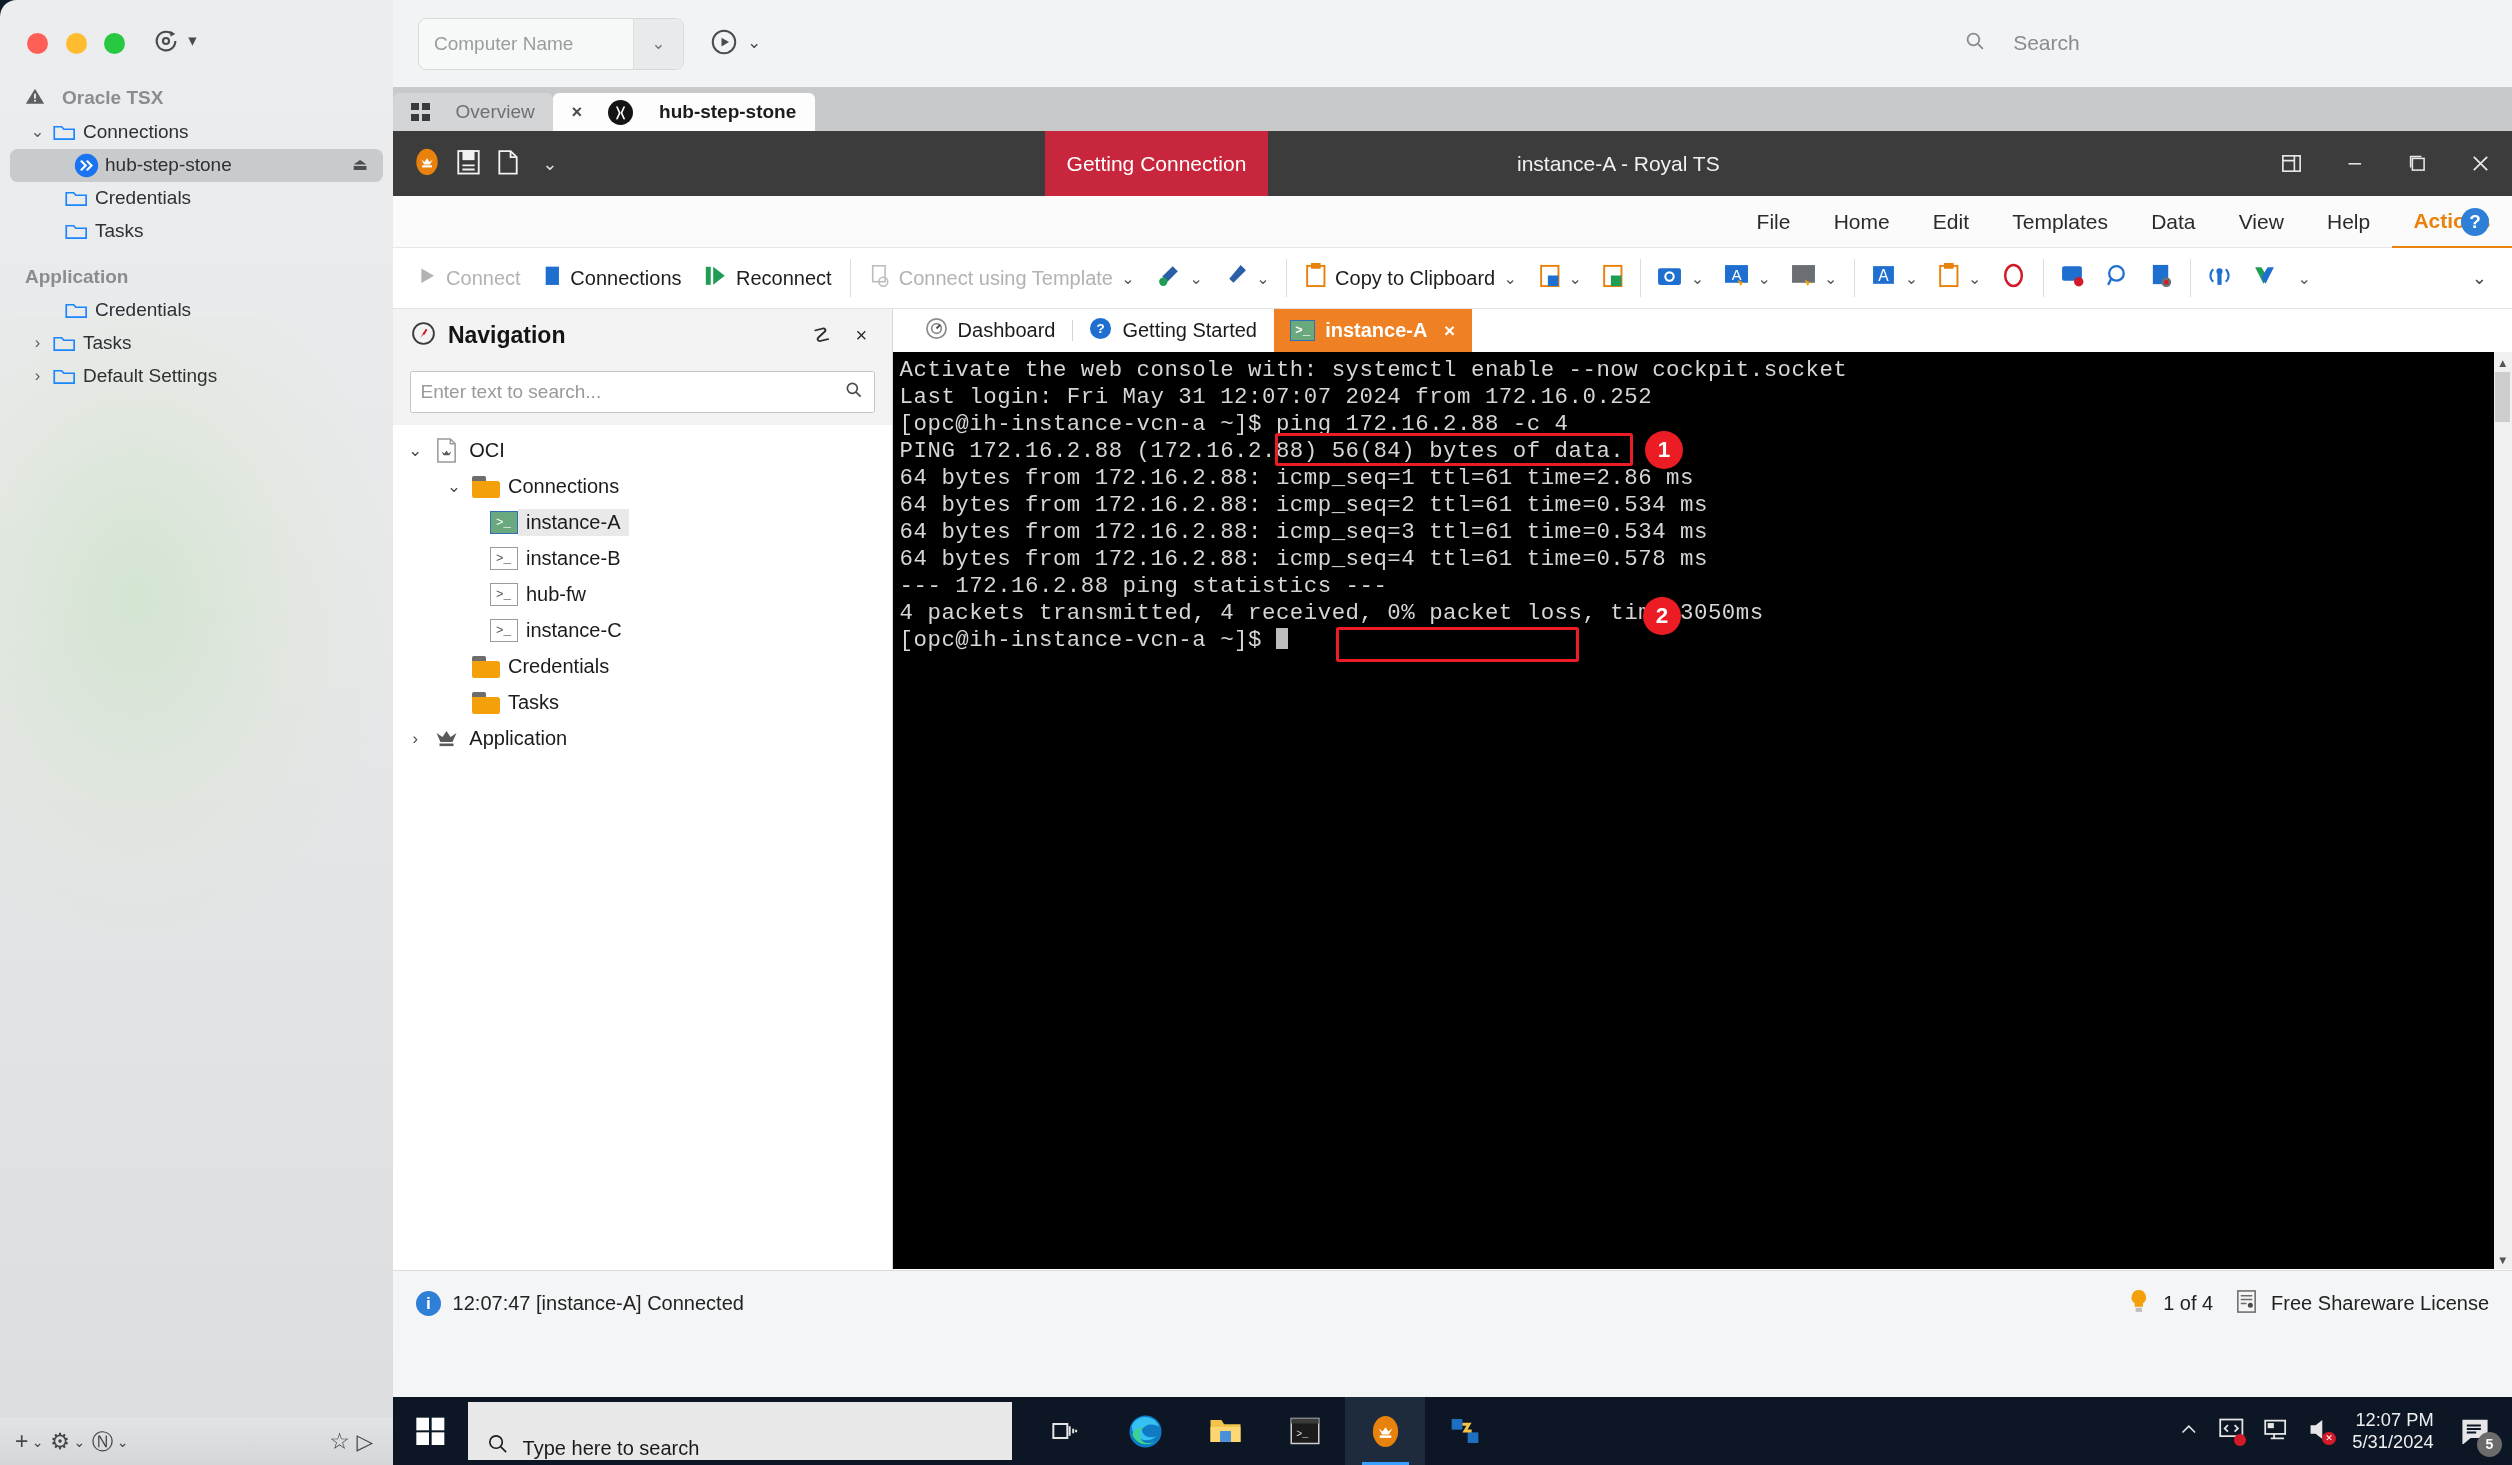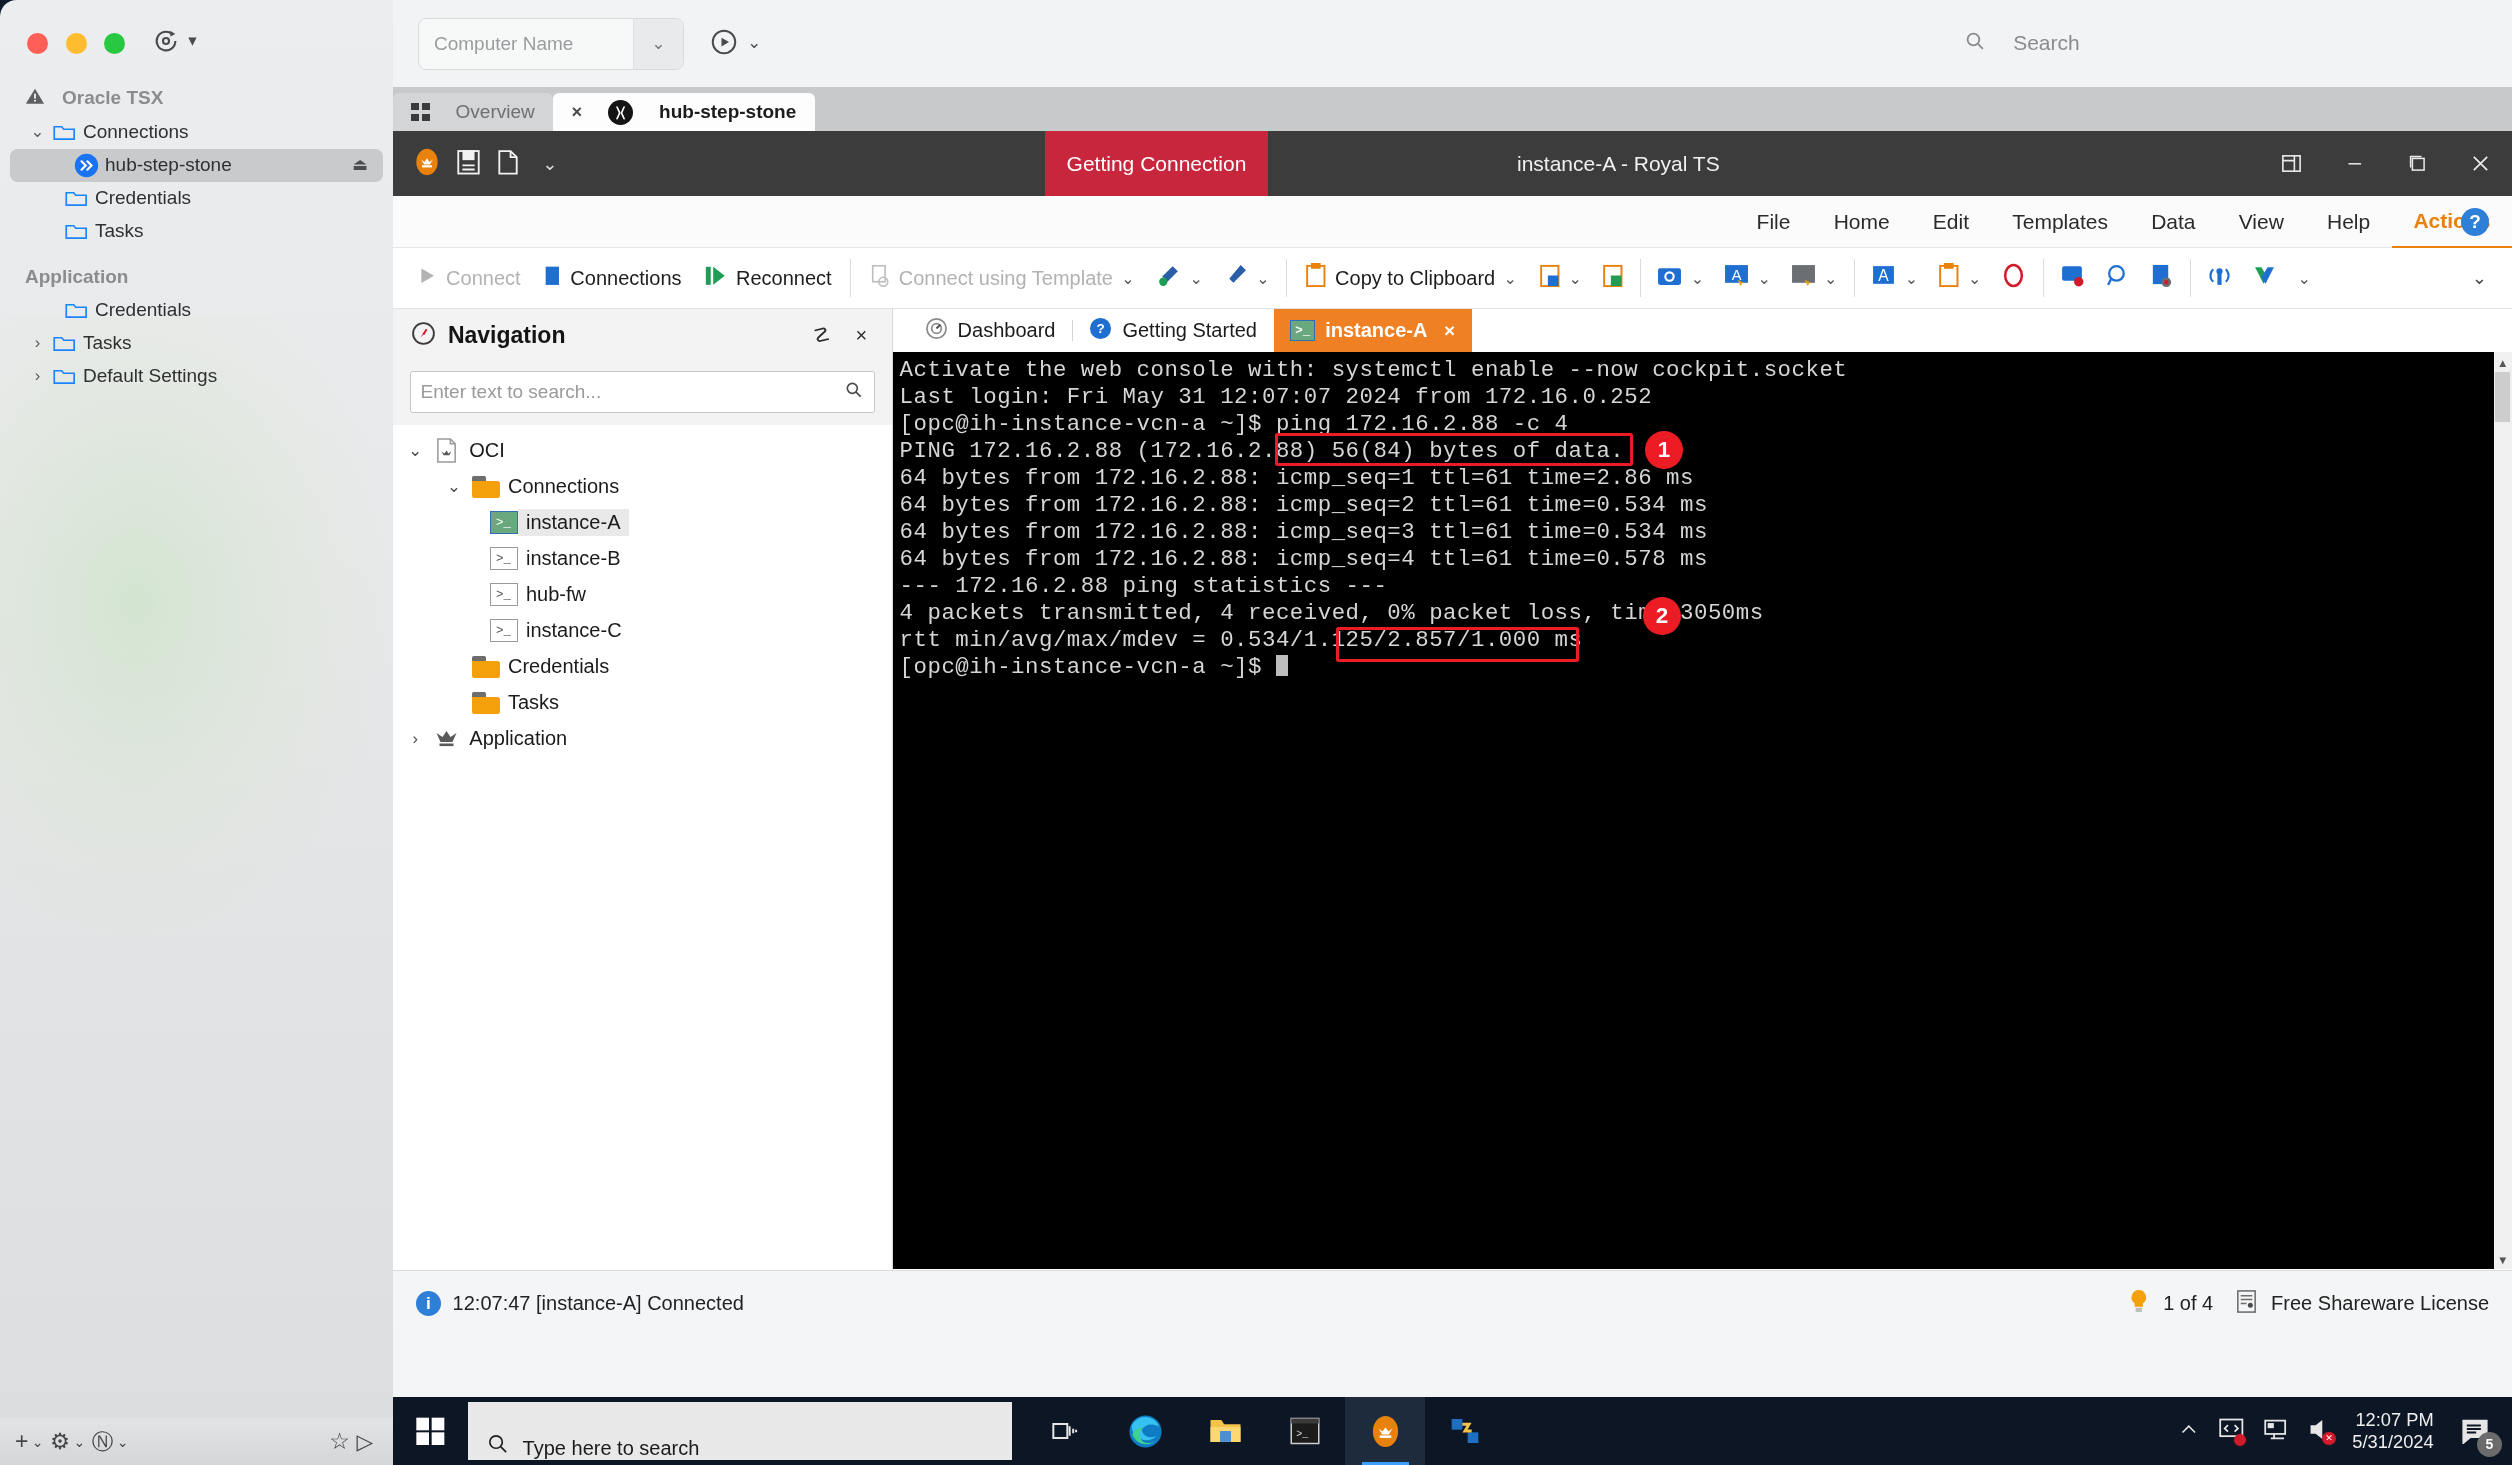--- a/index.html
+++ b/index.html
@@ -740,21 +740,20 @@
           <div class="term-line">Last login: Fri May 31 12:07:07 2024 from 172.16.0.252</div>
           <div class="term-line">[opc@ih-instance-vcn-a ~]$ ping 172.16.2.88 -c 4</div>
           <div class="term-line">PING 172.16.2.88 (172.16.2.88) 56(84) bytes of data.</div>
           <div class="term-line">64 bytes from 172.16.2.88: icmp_seq=1 ttl=61 time=2.86 ms</div>
           <div class="term-line">64 bytes from 172.16.2.88: icmp_seq=2 ttl=61 time=0.534 ms</div>
           <div class="term-line">64 bytes from 172.16.2.88: icmp_seq=3 ttl=61 time=0.534 ms</div>
           <div class="term-line">64 bytes from 172.16.2.88: icmp_seq=4 ttl=61 time=0.578 ms</div>
           <div class="term-line"></div>
           <div class="term-line">--- 172.16.2.88 ping statistics ---</div>
           <div class="term-line">4 packets transmitted, 4 received, 0% packet loss, time 3050ms</div>
-          <div class="term-line">rtt min/avg/max/mdev = 0.534/1.125/2.857/1.000 ms</div>
           <div class="term-line"><span>[opc@ih-instance-vcn-a ~]$ </span><span class="cursor-block"></span></div>
 
           <div class="anno-box" style="left:382px;top:81px;width:358px;height:33px;"></div>
           <div class="anno-num" style="left:752px;top:79px;">1</div>
 
           <div class="anno-box" style="left:443px;top:275px;width:243px;height:35px;"></div>
           <div class="anno-num" style="left:750px;top:245px;">2</div>
         </div>
 
         <div class="term-scrollbar">

